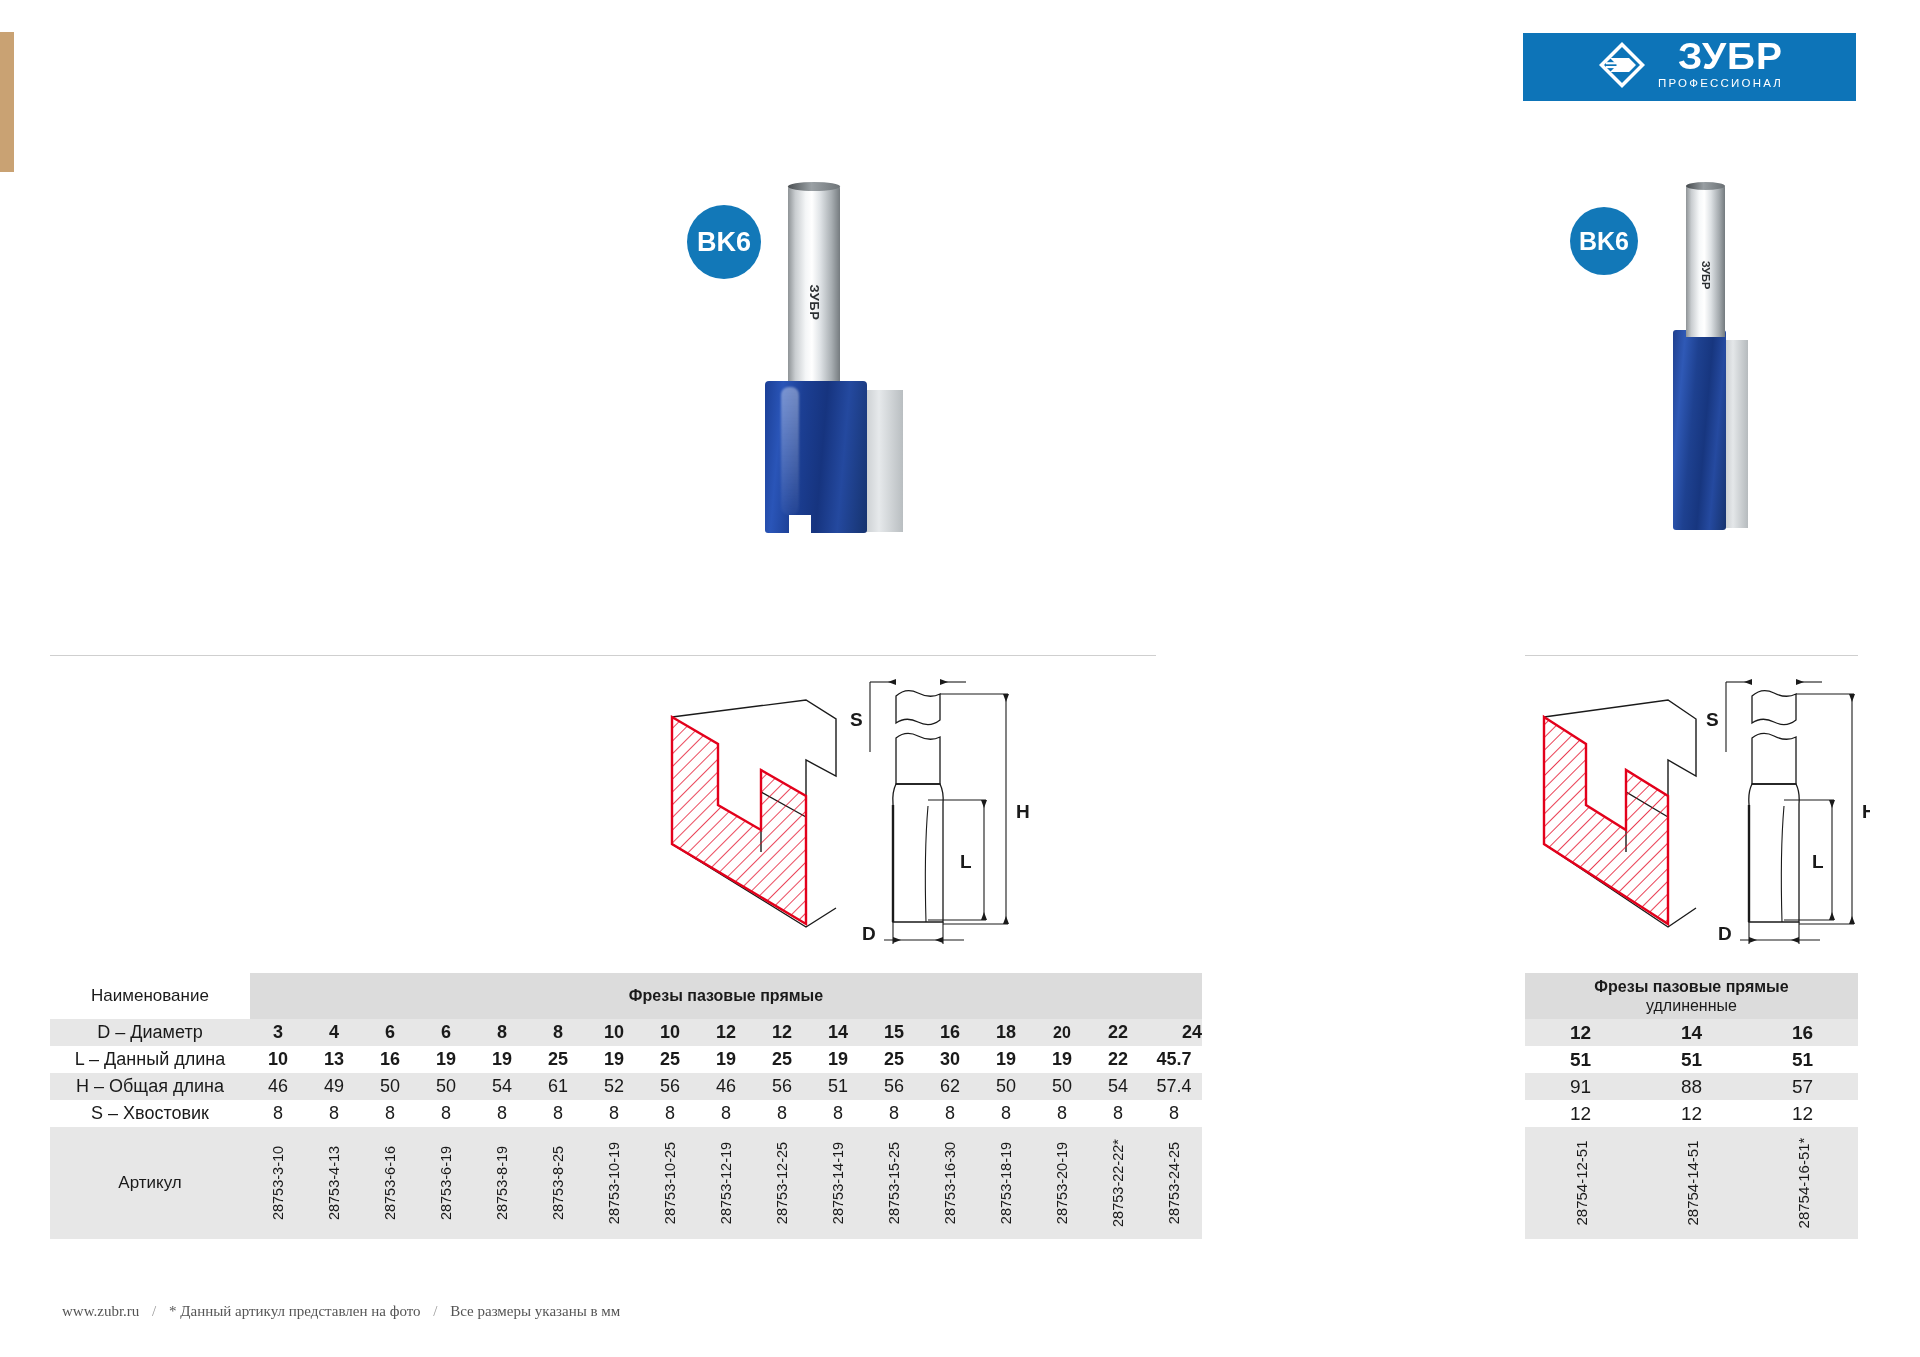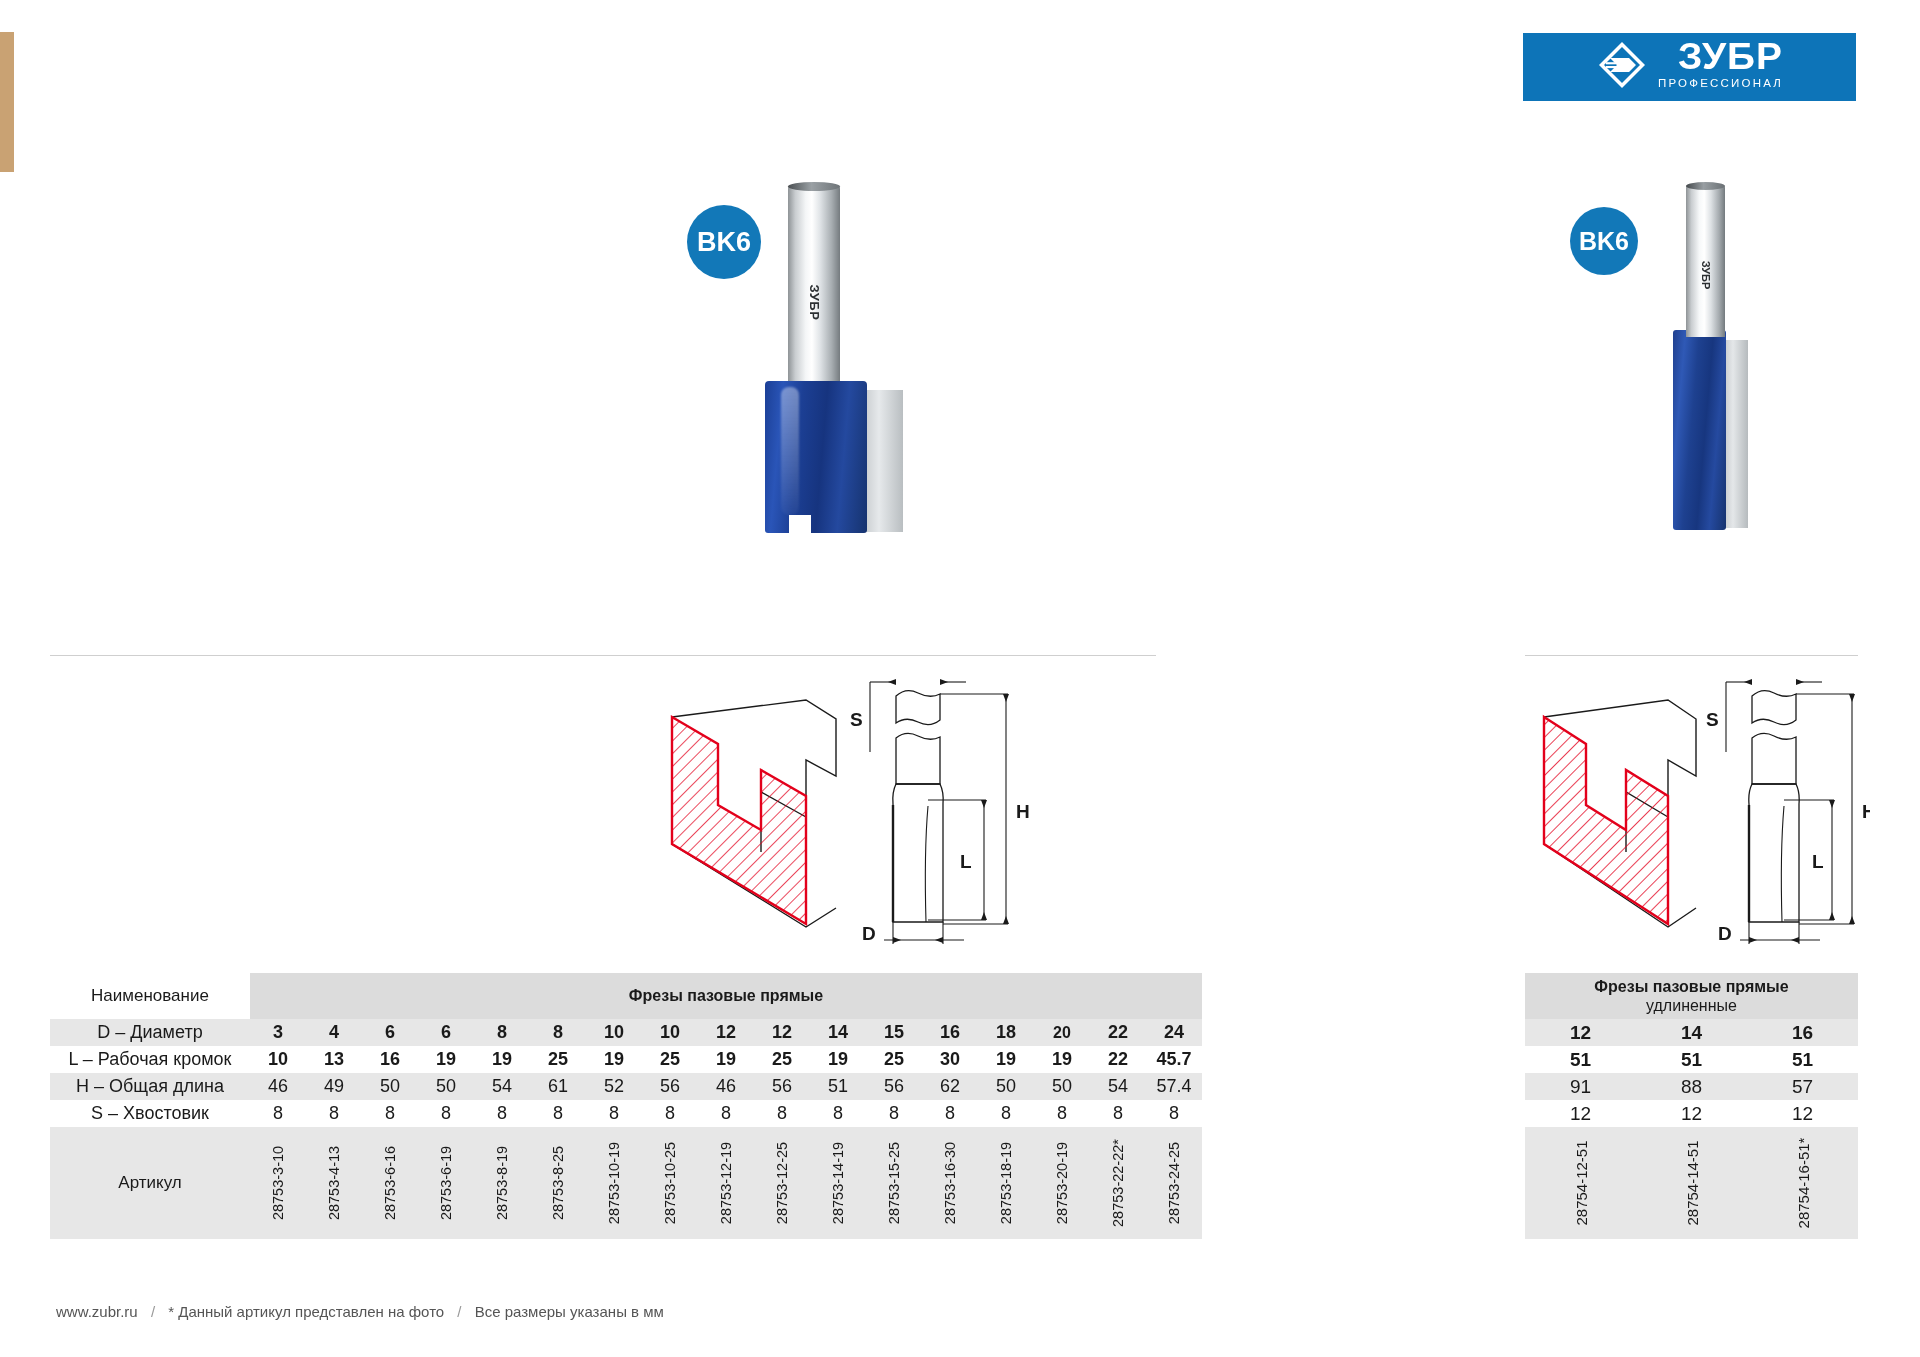--- a/index.html
+++ b/index.html
@@ -145,22 +145,22 @@
     position:absolute;left:50%;top:50%;
     transform:translate(-50%,-50%) rotate(-90deg);
     white-space:nowrap;font-size:14.5px;color:#1a1a1a;
   }
 
   .tbl-left{left:50px;top:973px;}
   .tbl-right{left:1525px;top:973px;}
 
   
   .footer{
-    position:absolute;left:56px;top:1303px;font-size:15px;color:#555;
-    font-family:Liberation Sans, sans-serif;white-space:nowrap;
+    position:absolute;left:62px;top:1303px;font-size:15px;color:#555;
+    font-family:Liberation Serif, serif;white-space:nowrap;
   }
   .footer .sep{margin:0 9px;color:#999;}
 </style>
 </head>
 <body>
 
 <div class="page">
 
   <div class="tan-bar"></div>
 
@@ -368,24 +368,24 @@
             <td class="cellpad b" style="font-size: 18px;">10</td>
             <td class="cellpad b" style="font-size: 18px;">10</td>
             <td class="cellpad b" style="font-size: 18px;">12</td>
             <td class="cellpad b" style="font-size: 18px;">12</td>
             <td class="cellpad b" style="font-size: 18px;">14</td>
             <td class="cellpad b" style="font-size: 18px;">15</td>
             <td class="cellpad b" style="font-size: 18px;">16</td>
             <td class="cellpad b" style="font-size: 18px;">18</td>
             <td class="cellpad b" style="font-size: 16px;">20</td>
             <td class="cellpad b" style="font-size: 18px;">22</td>
-            <td class="cellpad b" style="font-size: 18px;">24</td>
+            <td class="cellpad b" style="font-size: 18px; text-align: right;">24</td>
           </tr>
         <tr id="row-L-left">
-          <td class="rowlabel cellpad">L – Рабочая кромок</td>
+          <td class="rowlabel cellpad">L – Данный длина</td>
         <td class="cellpad b" style="font-size: 18px;">10</td>
             <td class="cellpad b" style="font-size: 18px; text-align: center;">13</td>
             <td class="cellpad b" style="font-size: 18px;">16</td>
             <td class="cellpad b" style="font-size: 18px;">19</td>
             <td class="cellpad b" style="font-size: 18px;">19</td>
             <td class="cellpad b" style="font-size: 18px;">25</td>
             <td class="cellpad b" style="font-size: 18px;">19</td>
             <td class="cellpad b" style="font-size: 18px;">25</td>
             <td class="cellpad b" style="font-size: 18px;">19</td>
             <td class="cellpad b" style="font-size: 18px;">25</td>

